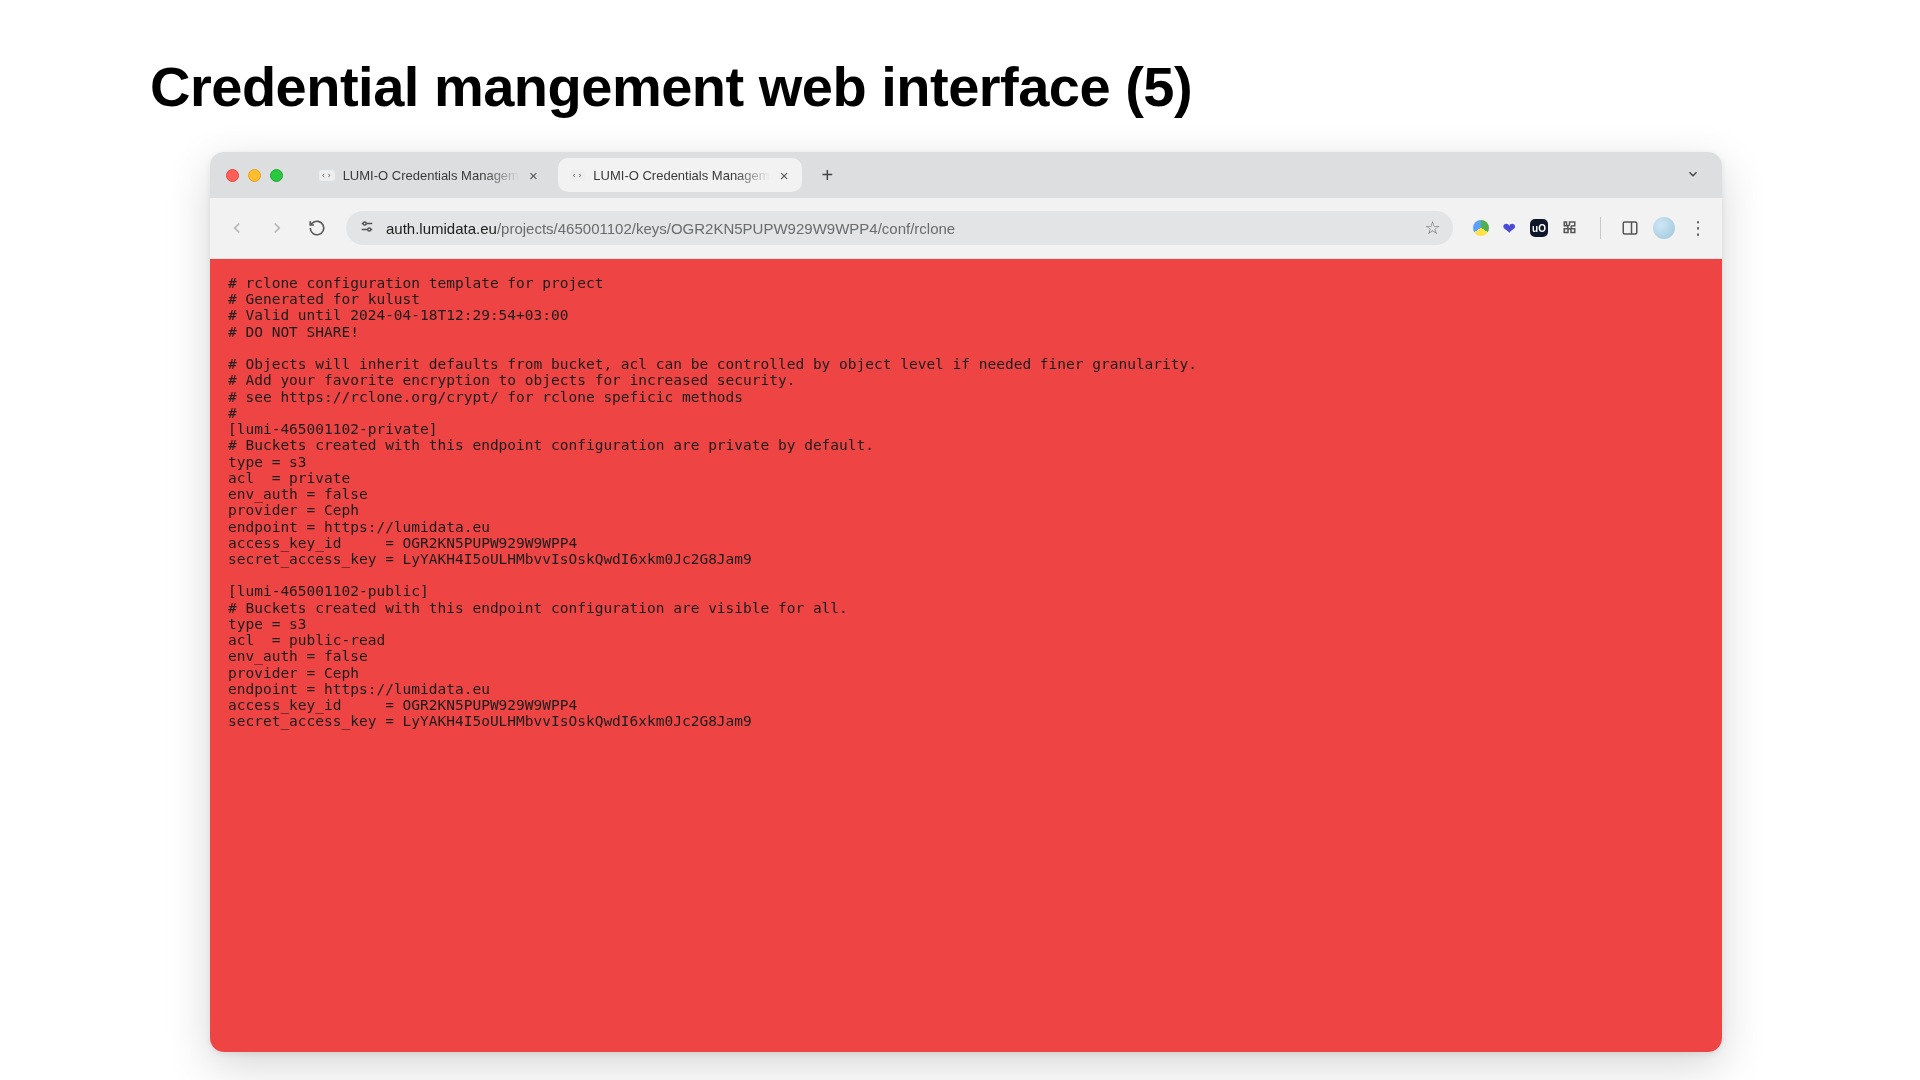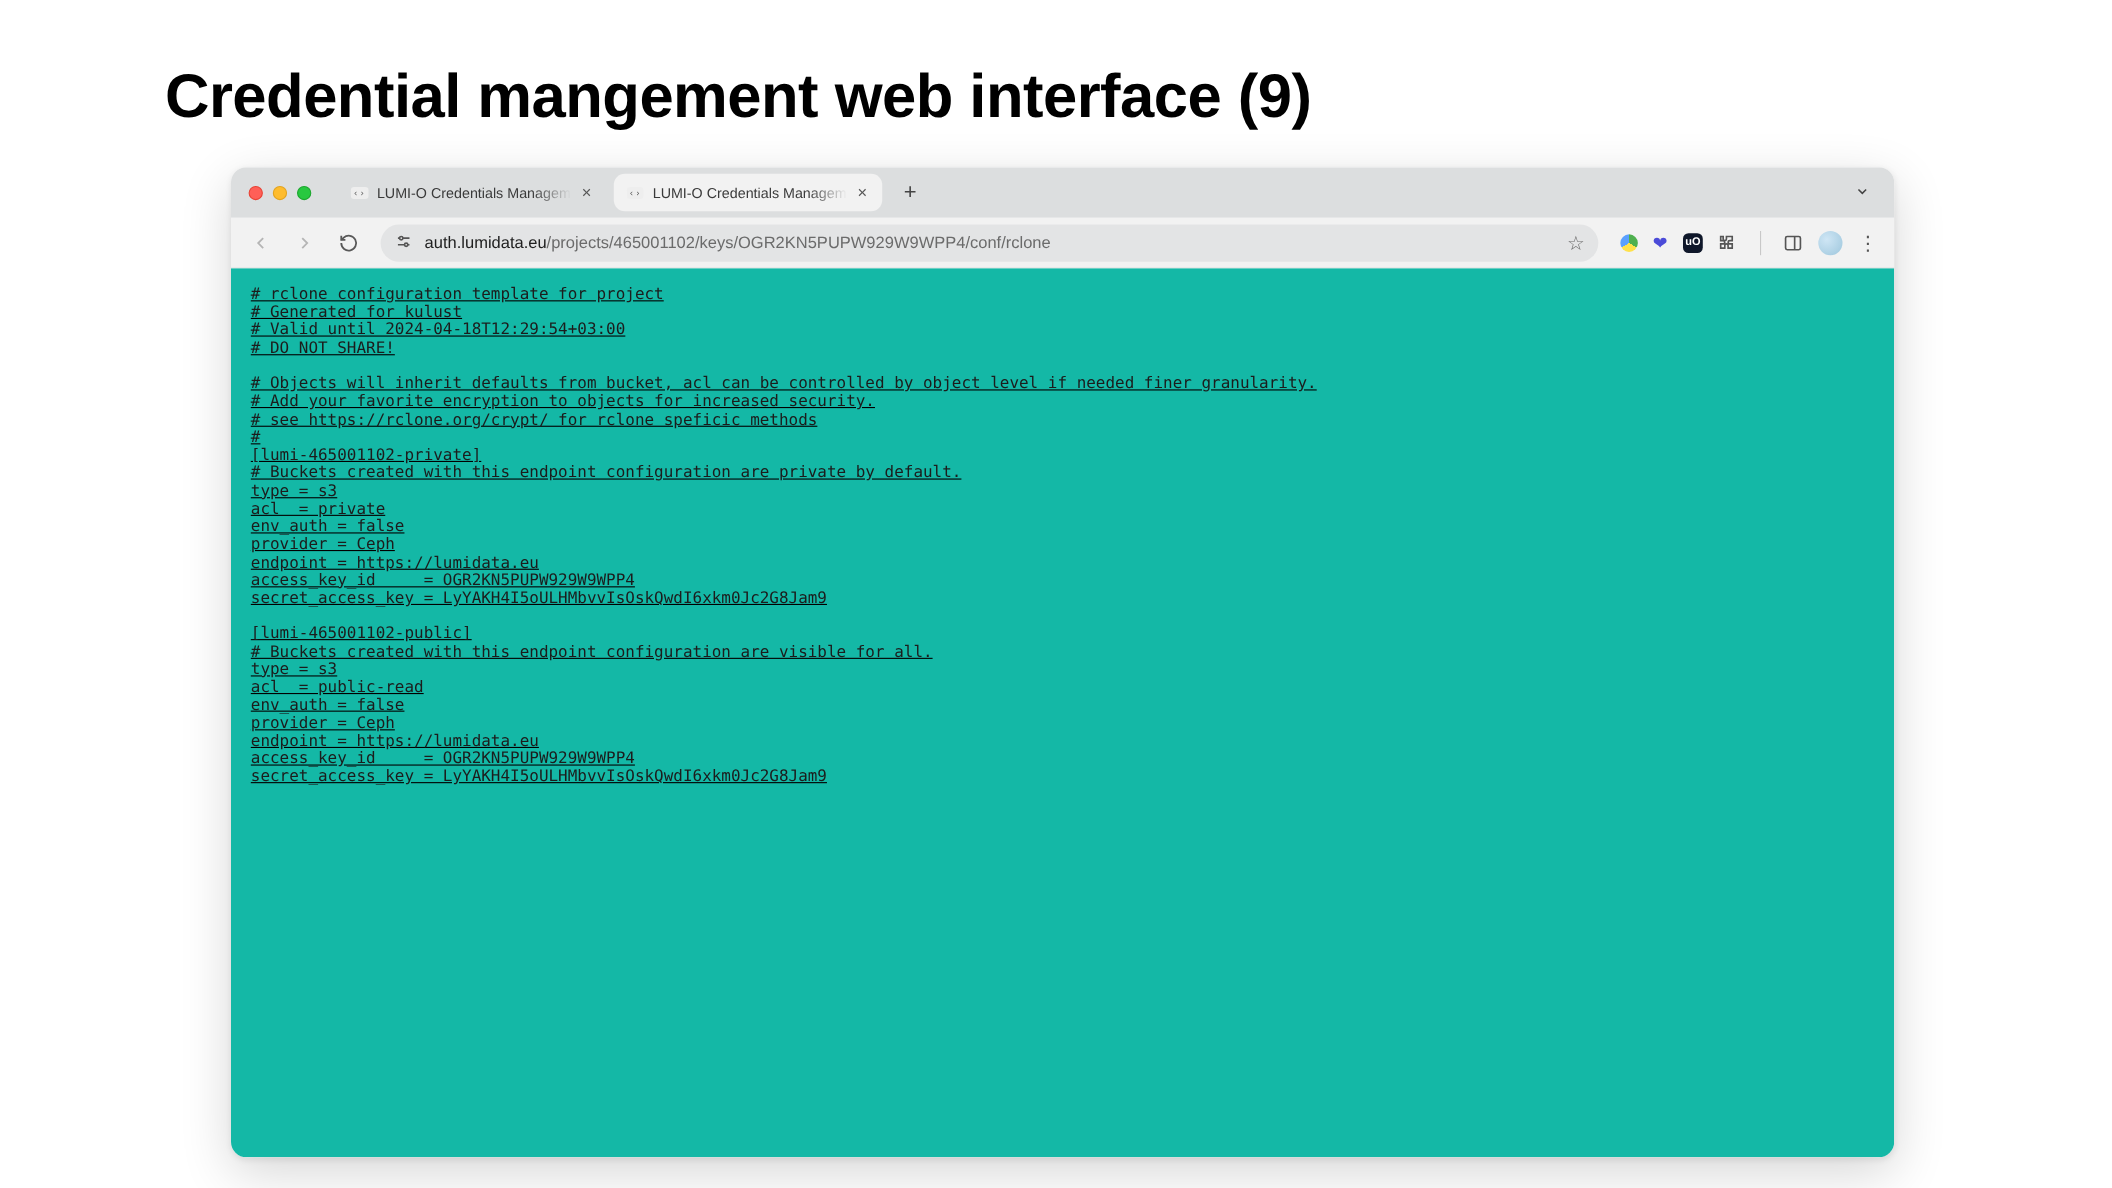--- a/index.html
+++ b/index.html
@@ -92,21 +92,21 @@
     color:#444;
     margin-left:4px;
   }
   .tabstrip-spacer { flex:1; }
   .tabstrip-caret {
     font-size: 14px;
     color:#444;
     padding: 6px 10px;
   }
   .toolbar {
-    height: 46px;
+    height: 61px;
     background: #f2f2f2;
     display:flex;
     align-items:center;
     padding: 10px 10px;
     gap: 6px;
     border-bottom: 1px solid #e4e4e4;
   }
   .tb-btn {
     width: 34px; height: 34px;
     display:flex;align-items:center;justify-content:center;
@@ -154,37 +154,36 @@
   .ext-puzzle { font-size:16px;color:#555; }
   .vline { width:1px;height:22px;background:#c8c8c8;margin:0 6px; }
   .ext-panel { color:#555; }
   .avatar {
     width:22px;height:22px;border-radius:50%;
     background: radial-gradient(circle at 35% 35%, #cfe6f5, #9dc6dc);
   }
   .kebab { color:#555; font-size:18px; letter-spacing:1px; }
   .page-content {
     flex:1;
-    background:#14b8a6;
+    background:#ef4444;
     padding: 16px 18px;
     overflow:auto;
-    text-decoration:underline;
   }
   pre.config {
     font-family: "SF Mono","Menlo","Consolas",monospace;
     font-size: 14.5px;
     line-height: 1.12;
     color:#1c1c1c;
     white-space: pre;
   }
 </style>
 </head>
 <body>
 
-<div class="slide-title">Credential mangement web interface (9)</div>
+<div class="slide-title">Credential mangement web interface (5)</div>
 
 <div class="browser-window">
 
   <div class="tab-strip">
     <div class="traffic-lights">
       <div class="dot red"></div>
       <div class="dot yellow"></div>
       <div class="dot green"></div>
     </div>
 

